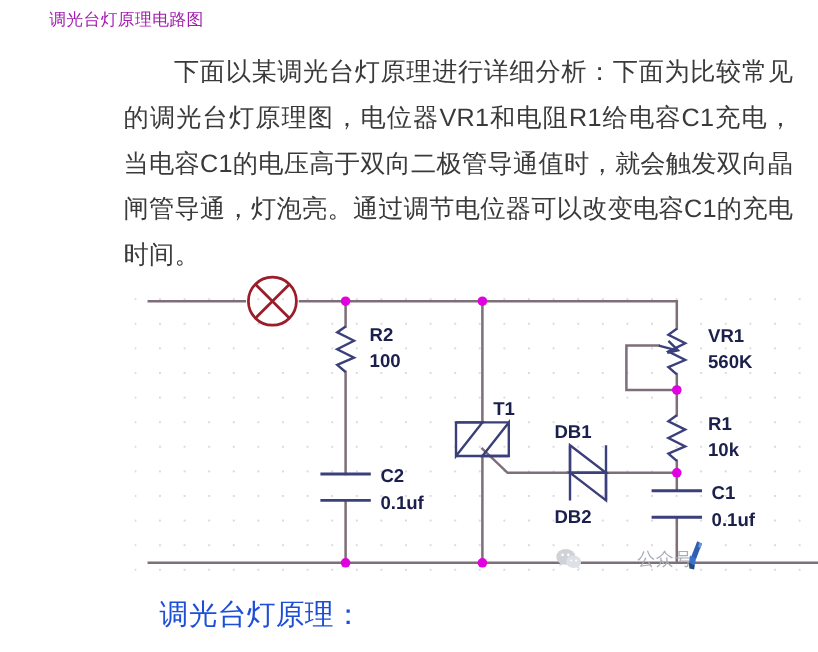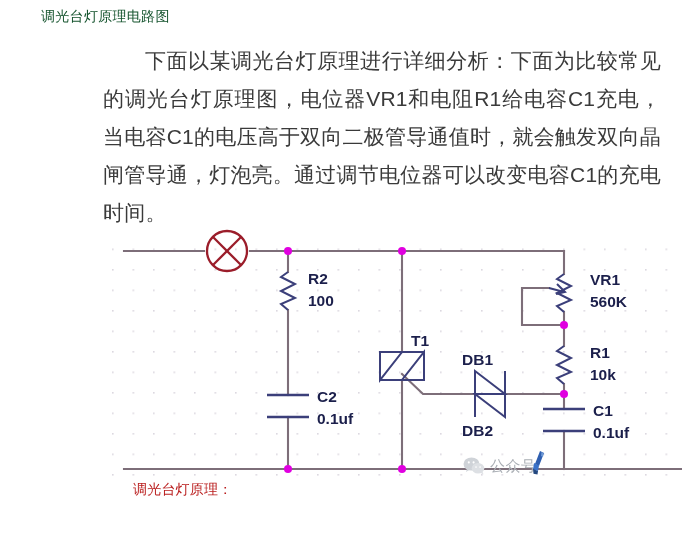--- a/index.html
+++ b/index.html
@@ -16,21 +16,21 @@
     color: #3c3c3c;
   }
 
   
   #article-title {
     position: absolute;
     left: 41px;
     top: 6px;
     font-size: 14px;
     line-height: 20px;
-    color: #14532d;
+    color: #a21caf;
     letter-spacing: 0.3px;
     white-space: nowrap;
   }
 
   
   #intro-paragraph {
     position: absolute;
     left: 103px;
     top: 42px;
     width: 558px;
@@ -39,24 +39,24 @@
     color: #3a3a3a;
     text-indent: 42px;
     text-align: justify;
     letter-spacing: 0.2px;
   }
 
   
   #closing-line {
     position: absolute;
     left: 133px;
-    top: 474px;
-    font-size: 14px;
+    top: 498px;
+    font-size: 24px;
     line-height: 30px;
-    color: #b91c1c;
+    color: #1d4ed8;
     letter-spacing: 0.2px;
     white-space: nowrap;
   }
 
   
   #schematic-figure {
     position: absolute;
     left: 112px;
     top: 228px;
     width: 586px;
@@ -77,20 +77,21 @@
     display: flex;
     align-items: center;
     gap: 5px;
     pointer-events: none;
   }
   #watermark .wm-text {
     font-size: 15px;
     color: #a9aeb4;
     letter-spacing: 0.5px;
     white-space: nowrap;
+    margin-left: 41px;
   }
   #watermark .wm-code {
     font-size: 15px;
     color: #9fa5ab;
     letter-spacing: 1.2px;
     white-space: nowrap;
   }
 </style>
 </head>
 <body>

